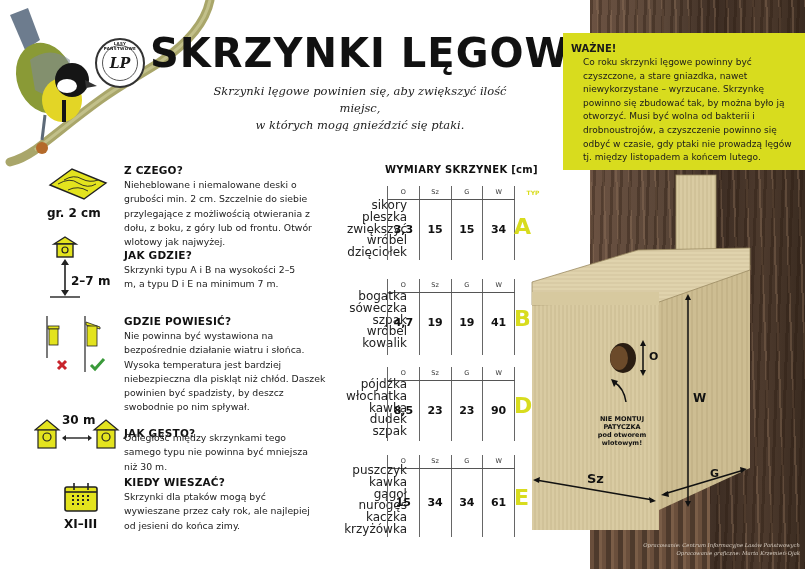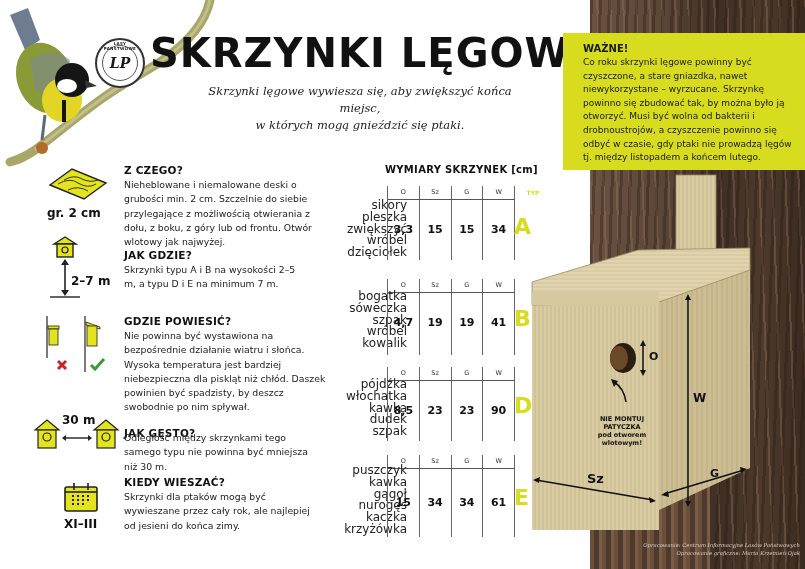--- a/index.html
+++ b/index.html
@@ -24,23 +24,23 @@
 
   
   .logo { position: absolute; left: 95px; top: 38px; width: 50px; height: 50px; border-radius: 50%; border: 2px solid #333; background: #fff; display: flex; align-items: center; justify-content: center; }
   .logo-inner { width: 36px; height: 36px; border-radius: 50%; border: 1px solid #555; display: flex; align-items: center; justify-content: center; font-weight: bold; font-size: 14px; font-family: "DejaVu Serif", serif; font-style: italic; }
   .logo-ring { position: absolute; top: 1px; left: 0; width: 100%; text-align: center; font-size: 4px; letter-spacing: 0.3px; font-weight: bold; }
 
   .title { position: absolute; left: 150px; top: 30px; font-family: "DejaVu Sans", sans-serif; font-weight: bold; font-size: 40px; letter-spacing: 1px; color: #111; white-space: nowrap; }
   .subtitle { position: absolute; left: 200px; top: 83px; width: 320px; text-align: center; font-family: "DejaVu Serif", serif; font-style: italic; font-size: 11.5px; line-height: 17px; color: #222; }
 
   
-  .wazne { position: absolute; left: 563px; top: 33px; width: 242px; height: 137px; background: #d8dc1e; padding: 10px 12px 8px 20px; }
+  .wazne { position: absolute; left: 563px; top: 33px; width: 242px; height: 137px; background: #d8dc1e; padding: 10px 12px 8px 8px; }
   .wazne-title { font-weight: bold; font-size: 10px; margin-bottom: 2px; color: #1a1a1a; }
-  .wazne-text { font-size: 9px; line-height: 13.6px; color: #1a1a1a; }
+  .wazne-text { font-size: 9px; line-height: 13.6px; color: #1a1a1a; margin-left: 12px; }
 
   
   .icon-box { position: absolute; }
   .sec-title { position: absolute; font-weight: bold; font-size: 10.5px; color: #111; letter-spacing: 0.2px; }
   .sec-text { position: absolute; font-size: 9.3px; line-height: 14.3px; color: #222; }
   .icon-label { position: absolute; font-weight: bold; font-size: 12px; color: #111; white-space: nowrap; }
 
   
   .dims-title { position: absolute; left: 385px; top: 164px; font-weight: bold; font-size: 10px; letter-spacing: 0.3px; color: #111; white-space: nowrap; }
   .dim-table { position: absolute; left: 355px; width: 185px; }
@@ -83,21 +83,21 @@
     <path d="M45 115 L42 140" stroke="#5d6a78" stroke-width="3"></path>
   </svg>
 
   <div class="logo">
     <div class="logo-ring">LASY PAŃSTWOWE</div>
     <div class="logo-inner">LP</div>
   </div>
 
   <div class="title">SKRZYNKI LĘGOWE</div>
   <div class="subtitle">
-    <div>Skrzynki lęgowe wywiesza się, aby zwiększyć końca miejsc,</div>
+    <div>Skrzynki lęgowe powinien się, aby zwiększyć ilość miejsc,</div>
     <div>w których mogą gnieździć się ptaki.</div>
   </div>
 
   <div class="wazne">
     <div class="wazne-title">WAŻNE!</div>
     <div class="wazne-text">Co roku skrzynki lęgowe powinny być czyszczone, a stare gniazdka, nawet niewykorzystane – wyrzucane. Skrzynkę powinno się zbudować tak, by można było ją otworzyć. Musi być wolna od bakterii i drobnoustrojów, a czyszczenie powinno się odbyć w czasie, gdy ptaki nie prowadzą lęgów tj. między listopadem a końcem lutego.</div>
   </div>
 
   <svg class="icon-box" style="left:48px;top:165px" width="60" height="38" viewBox="0 0 60 38">
     <polygon points="2,20 24,4 58,18 36,34" fill="#e3e31e" stroke="#222" stroke-width="1.4"></polygon>

